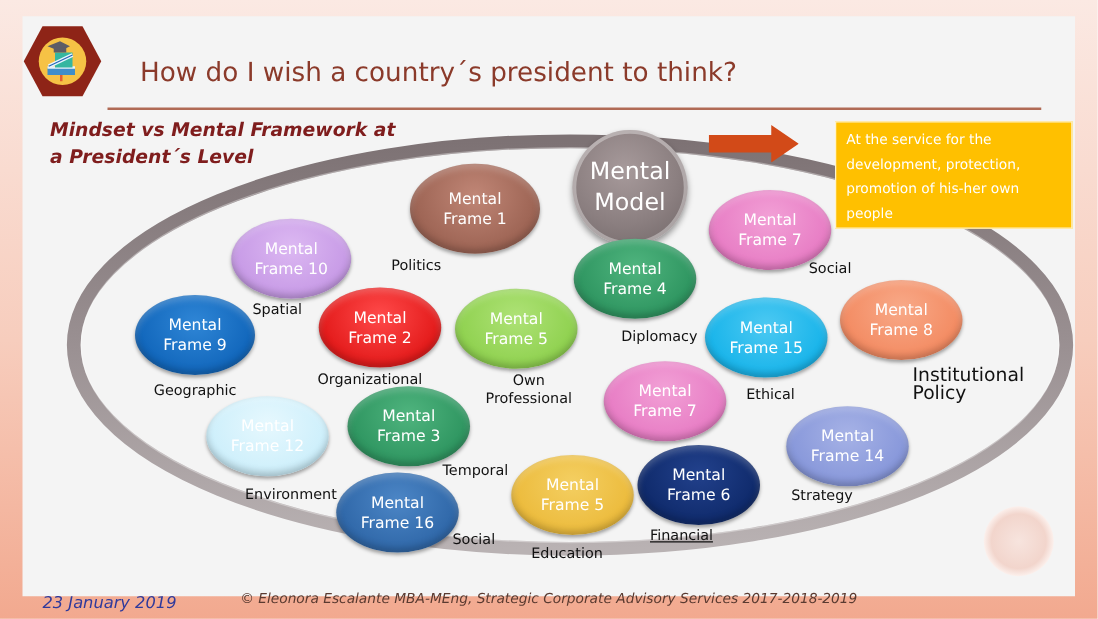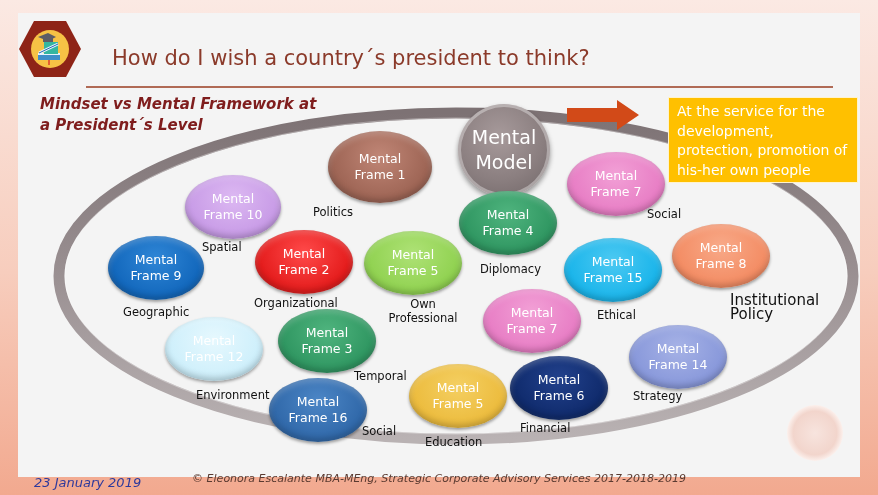--- a/index.html
+++ b/index.html
@@ -16,21 +16,21 @@
     color:#fff;font-size:12.5px;line-height:16px;font-family:"DejaVu Sans",sans-serif;border-radius:50%;
     box-shadow:0 2px 3px rgba(0,0,0,0.35), inset 0 -3px 6px rgba(0,0,0,0.22), inset 0 3px 6px rgba(255,255,255,0.25);}
   .bubble span{display:block;}
   .model{position:absolute;left:458px;top:104px;width:92px;height:92px;border-radius:50%;
     background:radial-gradient(circle at 45% 35%,#a79a9b 0%,#8b7f80 55%,#6e6465 100%);
     box-shadow:0 3px 5px rgba(0,0,0,0.4), inset 0 0 0 3px rgba(255,255,255,0.35);
     display:flex;align-items:center;justify-content:center;text-align:center;color:#fff;font-size:19px;line-height:25px;font-family:"DejaVu Sans",sans-serif;}
   .lbl{position:absolute;font-size:11.5px;color:#111;white-space:nowrap;font-family:"DejaVu Sans",sans-serif;line-height:14px;}
   .lbl.multi{white-space:normal;}
   .callout{position:absolute;left:668px;top:97px;width:190px;height:86px;background:#ffc000;border:1px solid #fff3cc;
-    box-sizing:border-box;padding:4px 8px;color:#fff;font-size:14px;line-height:19.5px;font-family:"DejaVu Sans",sans-serif;}
+    box-sizing:border-box;padding:4px 8px;color:#fff;font-size:11px;line-height:19.5px;font-family:"DejaVu Sans",sans-serif;}
   .arrow{position:absolute;left:567px;top:100px;width:72px;height:30px;}
   .date{position:absolute;left:34px;top:475px;font-size:13px;font-style:italic;color:#2f3a9c;font-family:"DejaVu Sans",sans-serif;}
   .copy{position:absolute;left:0;top:474px;width:878px;text-align:center;font-size:11px;font-style:italic;color:#5a3a30;line-height:10.5px;font-family:"DejaVu Sans",sans-serif;}
   .seal{position:absolute;left:787px;top:405px;width:56px;height:56px;border-radius:50%;
     background:radial-gradient(circle,#f7e4de 0%,#f2d5cc 55%,#fbefeb 70%,#f4f4f4 100%);}
 </style>
 </head>
 <body>
 
 <div class="slide"></div>
@@ -119,21 +119,21 @@
     </div>
 </div>
 <div class="lbl multi" style="left:387px;top:297px;width:72px;text-align:center;">Own Professional</div>
 
 <div class="bubble" style="left:459px;top:191px;width:98px;height:64px;background:radial-gradient(ellipse at 50% 35%,#4fb47e 0%,#2e9560 70%,#1e7246 100%);">
   <div>
       <span>Mental</span>
       <span>Frame 4</span>
     </div>
 </div>
-<div class="lbl" style="left:480px;top:262px;">Diplomacy</div>
+<div class="lbl" style="left:497px;top:262px;">Diplomacy</div>
 
 <div class="bubble" style="left:567px;top:152px;width:98px;height:64px;background:radial-gradient(ellipse at 50% 35%,#f2a0d6 0%,#e77cc4 70%,#c45da1 100%);">
   <div>
       <span>Mental</span>
       <span>Frame  7</span>
     </div>
 </div>
 <div class="lbl" style="left:647px;top:207px;">Social</div>
 
 <div class="bubble" style="left:564px;top:238px;width:98px;height:64px;background:radial-gradient(ellipse at 50% 35%,#4cc9f2 0%,#18b4ea 70%,#0a8fc0 100%);">
@@ -198,20 +198,20 @@
     </div>
 </div>
 <div class="lbl" style="left:425px;top:435px;">Education</div>
 
 <div class="bubble" style="left:510px;top:356px;width:98px;height:64px;background:radial-gradient(ellipse at 50% 35%,#22418c 0%,#0f2a6b 70%,#081a47 100%);">
   <div>
       <span>Mental</span>
       <span>Frame 6</span>
     </div>
 </div>
-<div class="lbl" style="left:520px;top:421px;">Financial</div>
+<div class="lbl" style="left:520px;top:421px;text-decoration:underline;">Financial</div>
 
 <div class="seal"></div>
 
 <div class="date">23 January 2019</div>
 <div class="copy">
   <div>© Eleonora Escalante MBA-MEng, Strategic Corporate Advisory Services 2017-2018-2019</div>
 </div>
 
 </body></html>

